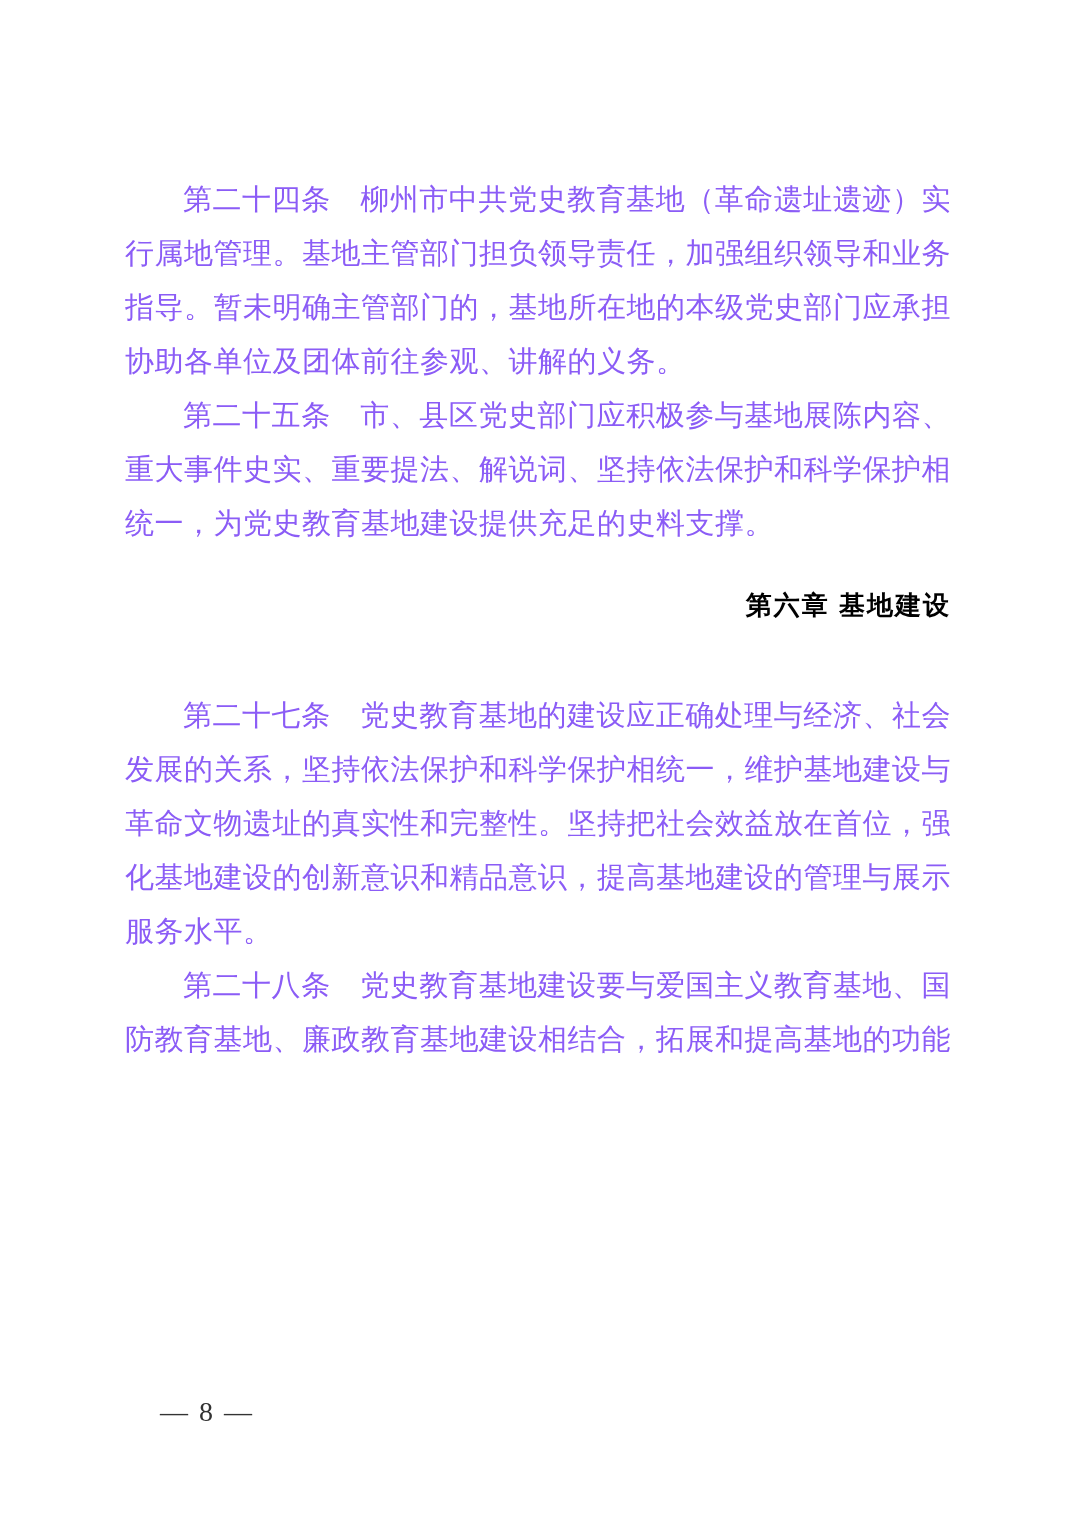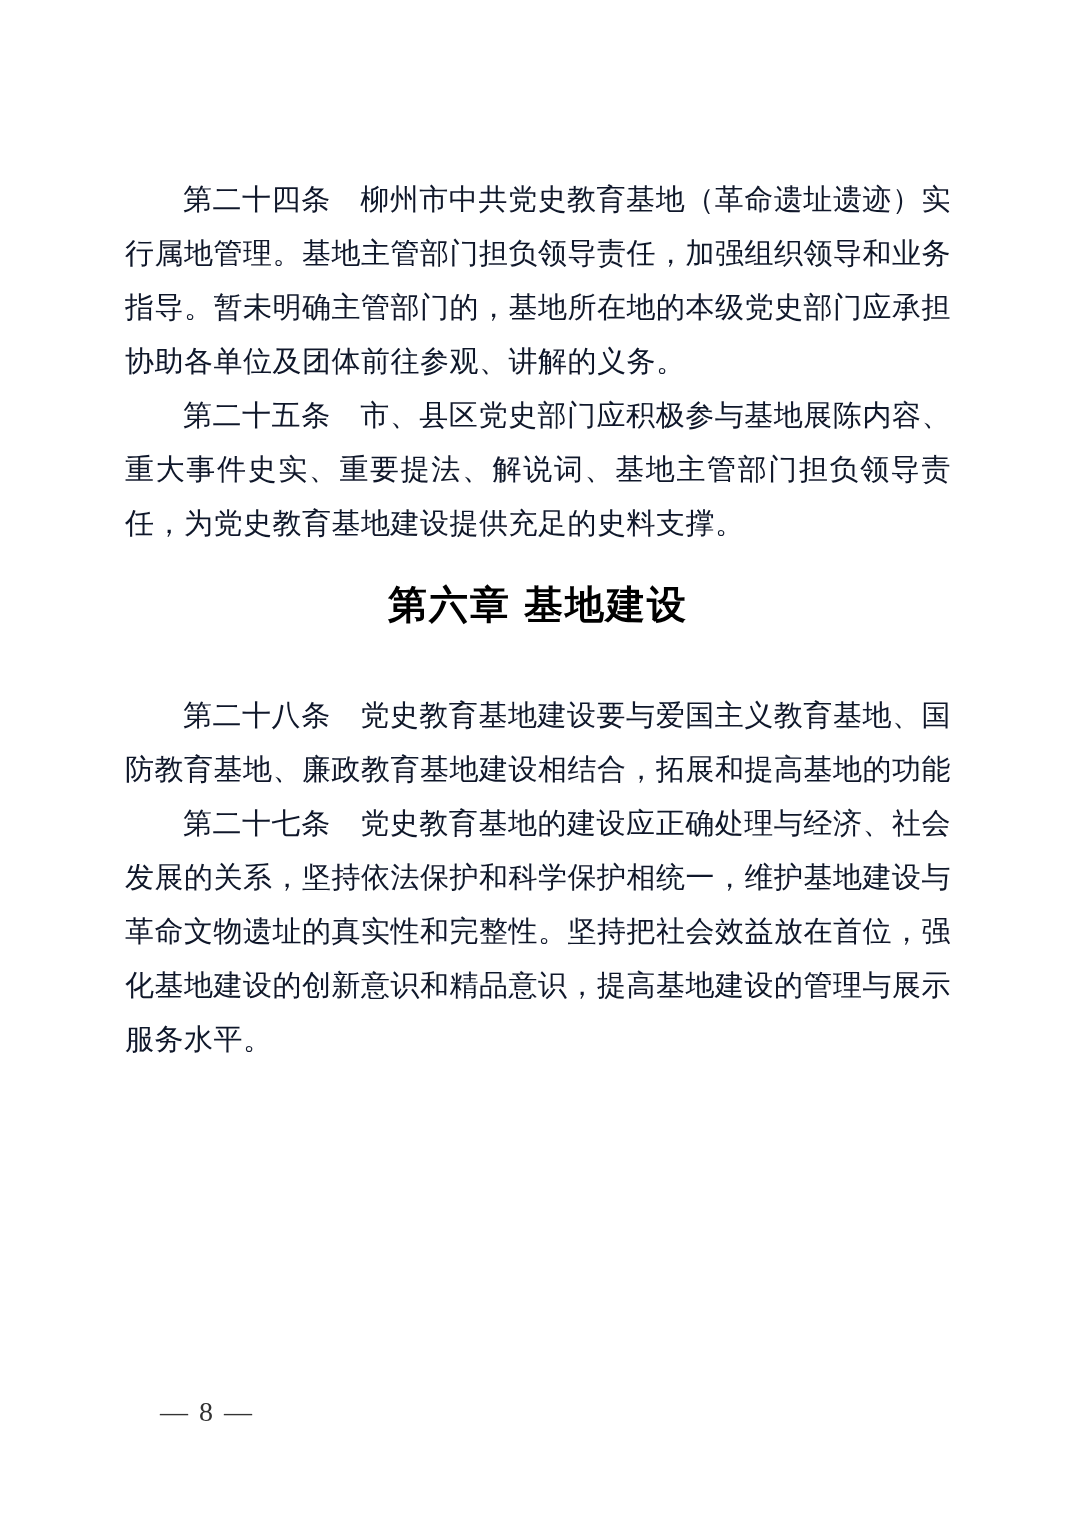--- a/index.html
+++ b/index.html
@@ -18,53 +18,53 @@
   .content {
     position: absolute;
     left: 125px;
     top: 172px;
     width: 826px;
   }
   .para {
     margin: 0;
     font-size: 29px;
     line-height: 54px;
-    color: #0f172a;
+    color: #8b5cf6;
     letter-spacing: 0.5px;
     text-align: justify;
     text-justify: inter-ideograph;
     text-indent: 2em;
     font-weight: 400;
   }
   .chapter-heading {
     margin: 28px 0 56px 0;
     font-family: "Liberation Sans", "DejaVu Sans", sans-serif;
-    font-size: 39px;
+    font-size: 26px;
     line-height: 54px;
     font-weight: 700;
     color: #000000;
-    text-align: center;
+    text-align: right;
     letter-spacing: 2px;
   }
   .footer {
     position: absolute;
     left: 160px;
     top: 1394px;
     font-size: 28px;
     line-height: 36px;
     color: #333333;
     letter-spacing: 2px;
     font-family: "Liberation Serif", "DejaVu Serif", serif;
   }
 </style>
 </head>
 <body>
 
 <div class="page">
   <div class="content">
     <p class="para">第二十四条　柳州市中共党史教育基地（革命遗址遗迹）实行属地管理。基地主管部门担负领导责任，加强组织领导和业务指导。暂未明确主管部门的，基地所在地的本级党史部门应承担协助各单位及团体前往参观、讲解的义务。</p>
-    <p class="para">第二十五条　市、县区党史部门应积极参与基地展陈内容、重大事件史实、重要提法、解说词、基地主管部门担负领导责任，为党史教育基地建设提供充足的史料支撑。</p>
+    <p class="para">第二十五条　市、县区党史部门应积极参与基地展陈内容、重大事件史实、重要提法、解说词、坚持依法保护和科学保护相统一，为党史教育基地建设提供充足的史料支撑。</p>
     <h2 class="chapter-heading">第六章 基地建设</h2>
+    <p class="para">第二十七条　党史教育基地的建设应正确处理与经济、社会发展的关系，坚持依法保护和科学保护相统一，维护基地建设与革命文物遗址的真实性和完整性。坚持把社会效益放在首位，强化基地建设的创新意识和精品意识，提高基地建设的管理与展示服务水平。</p>
     <p class="para">第二十八条　党史教育基地建设要与爱国主义教育基地、国防教育基地、廉政教育基地建设相结合，拓展和提高基地的功能</p>
-    <p class="para">第二十七条　党史教育基地的建设应正确处理与经济、社会发展的关系，坚持依法保护和科学保护相统一，维护基地建设与革命文物遗址的真实性和完整性。坚持把社会效益放在首位，强化基地建设的创新意识和精品意识，提高基地建设的管理与展示服务水平。</p>
   </div>
   <div class="footer">— 8 —</div>
 </div>
 
 </body></html>

